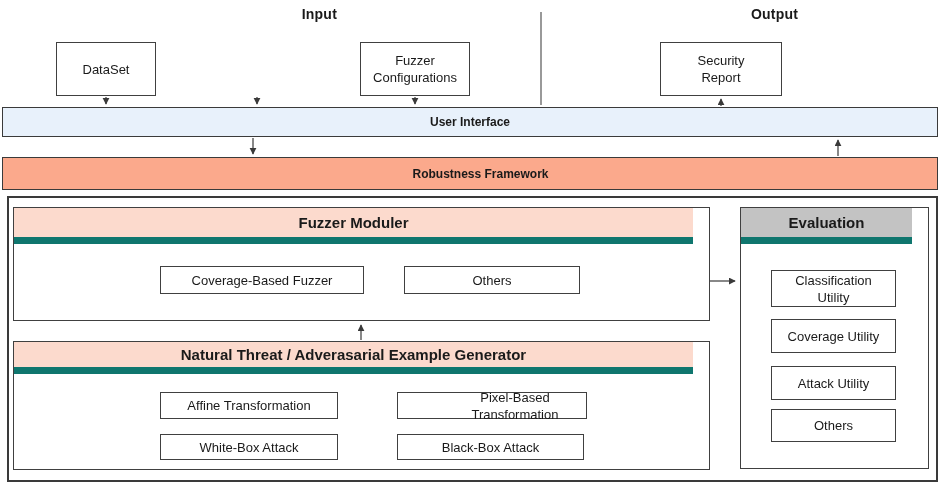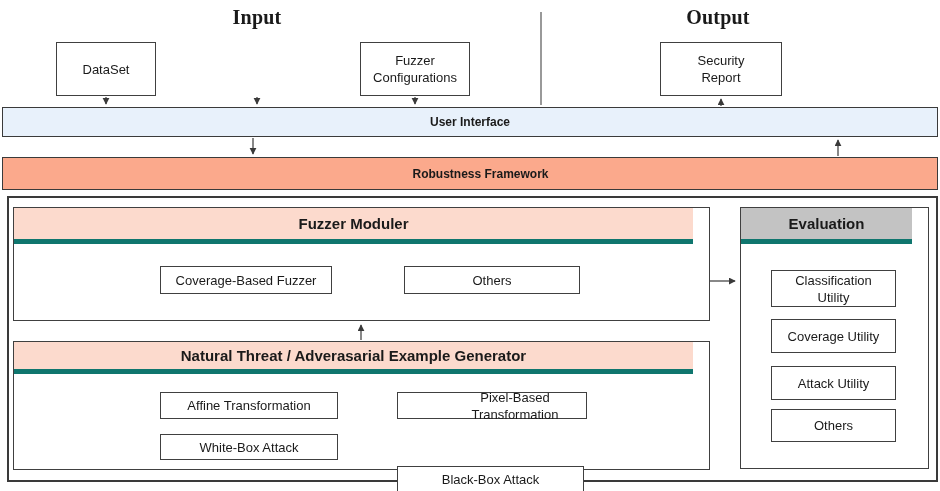--- a/index.html
+++ b/index.html
@@ -11,21 +11,21 @@
     --text:#1a1a1a;
   }
   html,body{margin:0;padding:0;background:#ffffff;}
   .canvas{
     position:relative;width:940px;height:491px;background:#ffffff;
     font-family:"Liberation Sans","DejaVu Sans",sans-serif;color:var(--text);
     overflow:hidden;
   }
   .abs{position:absolute;box-sizing:border-box;}
   .section-title{
-    font-size:20px;font-weight:bold;text-align:center;letter-spacing:.2px;font-family:Liberation Serif, serif;
+    font-size:14px;font-weight:bold;text-align:right;letter-spacing:.2px;
   }
   .node{
     border:1px solid #404040;background:#ffffff;
     display:flex;align-items:center;justify-content:center;text-align:center;
     font-size:13px;line-height:17px;
   }
   .bar{
     border:1.5px solid var(--border-dark);
     display:flex;align-items:center;justify-content:center;
     font-size:12px;font-weight:bold;
@@ -33,21 +33,21 @@
   .bar.ui{background:var(--ui-fill);}
   .bar.framework{background:var(--framework-fill);}
   .container{
     border:1px solid #404040;background:#ffffff;
   }
   .outer{
     border:2px solid var(--border-dark);background:#ffffff;
   }
   .group-header{
     position:absolute;left:0;top:0;right:16px;box-sizing:border-box;
-    border-bottom:5px solid #0f766e;
+    border-bottom:7px solid #0f766e;
     display:flex;align-items:center;justify-content:center;
     font-size:15px;font-weight:bold;
   }
   .group-header.pink{background:var(--header-fill);}
   .group-header.gray{background:var(--evaluation-header-fill);}
   .connectors{position:absolute;left:0;top:0;pointer-events:none;}
 </style>
 </head>
 <body>
 
@@ -62,30 +62,30 @@
   <div class="abs node" style="left:660px;top:42px;width:122px;height:54px;padding:0 18px;">Security Report</div>
 
   <div class="abs bar ui" style="left:2px;top:107px;width:936px;height:30px;">User Interface</div>
   <div class="abs bar framework" style="left:2px;top:157px;width:936px;height:33px;padding-left:21px;">Robustness Framework</div>
 
   <div class="abs outer" style="left:7px;top:196px;width:931px;height:286px;"></div>
 
   <div class="abs container" style="left:13px;top:207px;width:697px;height:114px;">
     <div class="group-header pink" style="height:36px;">Fuzzer Moduler</div>
   </div>
-  <div class="abs node" style="left:160px;top:266px;width:172px;height:28px;">Coverage-Based Fuzzer</div>
+  <div class="abs node" style="left:160px;top:266px;width:204px;height:28px;">Coverage-Based Fuzzer</div>
   <div class="abs node" style="left:404px;top:266px;width:176px;height:28px;">Others</div>
 
   <div class="abs container" style="left:13px;top:341px;width:697px;height:129px;">
     <div class="group-header pink" style="height:32px;">Natural Threat / Adverasarial Example Generator</div>
   </div>
   <div class="abs node" style="left:160px;top:392px;width:178px;height:27px;">Affine Transformation</div>
   <div class="abs node" style="left:397px;top:392px;width:190px;height:27px;padding-left:46px;">Pixel-Based Transformation</div>
   <div class="abs node" style="left:160px;top:434px;width:178px;height:26px;">White-Box Attack</div>
-  <div class="abs node" style="left:397px;top:434px;width:187px;height:26px;margin-top:32px;">Black-Box Attack</div>
+  <div class="abs node" style="left:397px;top:434px;width:187px;height:26px;">Black-Box Attack</div>
 
   <div class="abs container" style="left:740px;top:207px;width:189px;height:262px;">
     <div class="group-header gray" style="height:36px;">Evaluation</div>
   </div>
   <div class="abs node" style="left:771px;top:270px;width:125px;height:37px;padding:0 22px;">Classification Utility</div>
   <div class="abs node" style="left:771px;top:319px;width:125px;height:34px;">Coverage Utility</div>
   <div class="abs node" style="left:771px;top:366px;width:125px;height:34px;">Attack Utility</div>
   <div class="abs node" style="left:771px;top:409px;width:125px;height:33px;">Others</div>
 
   <svg class="connectors" width="940" height="491" viewBox="0 0 940 491">

